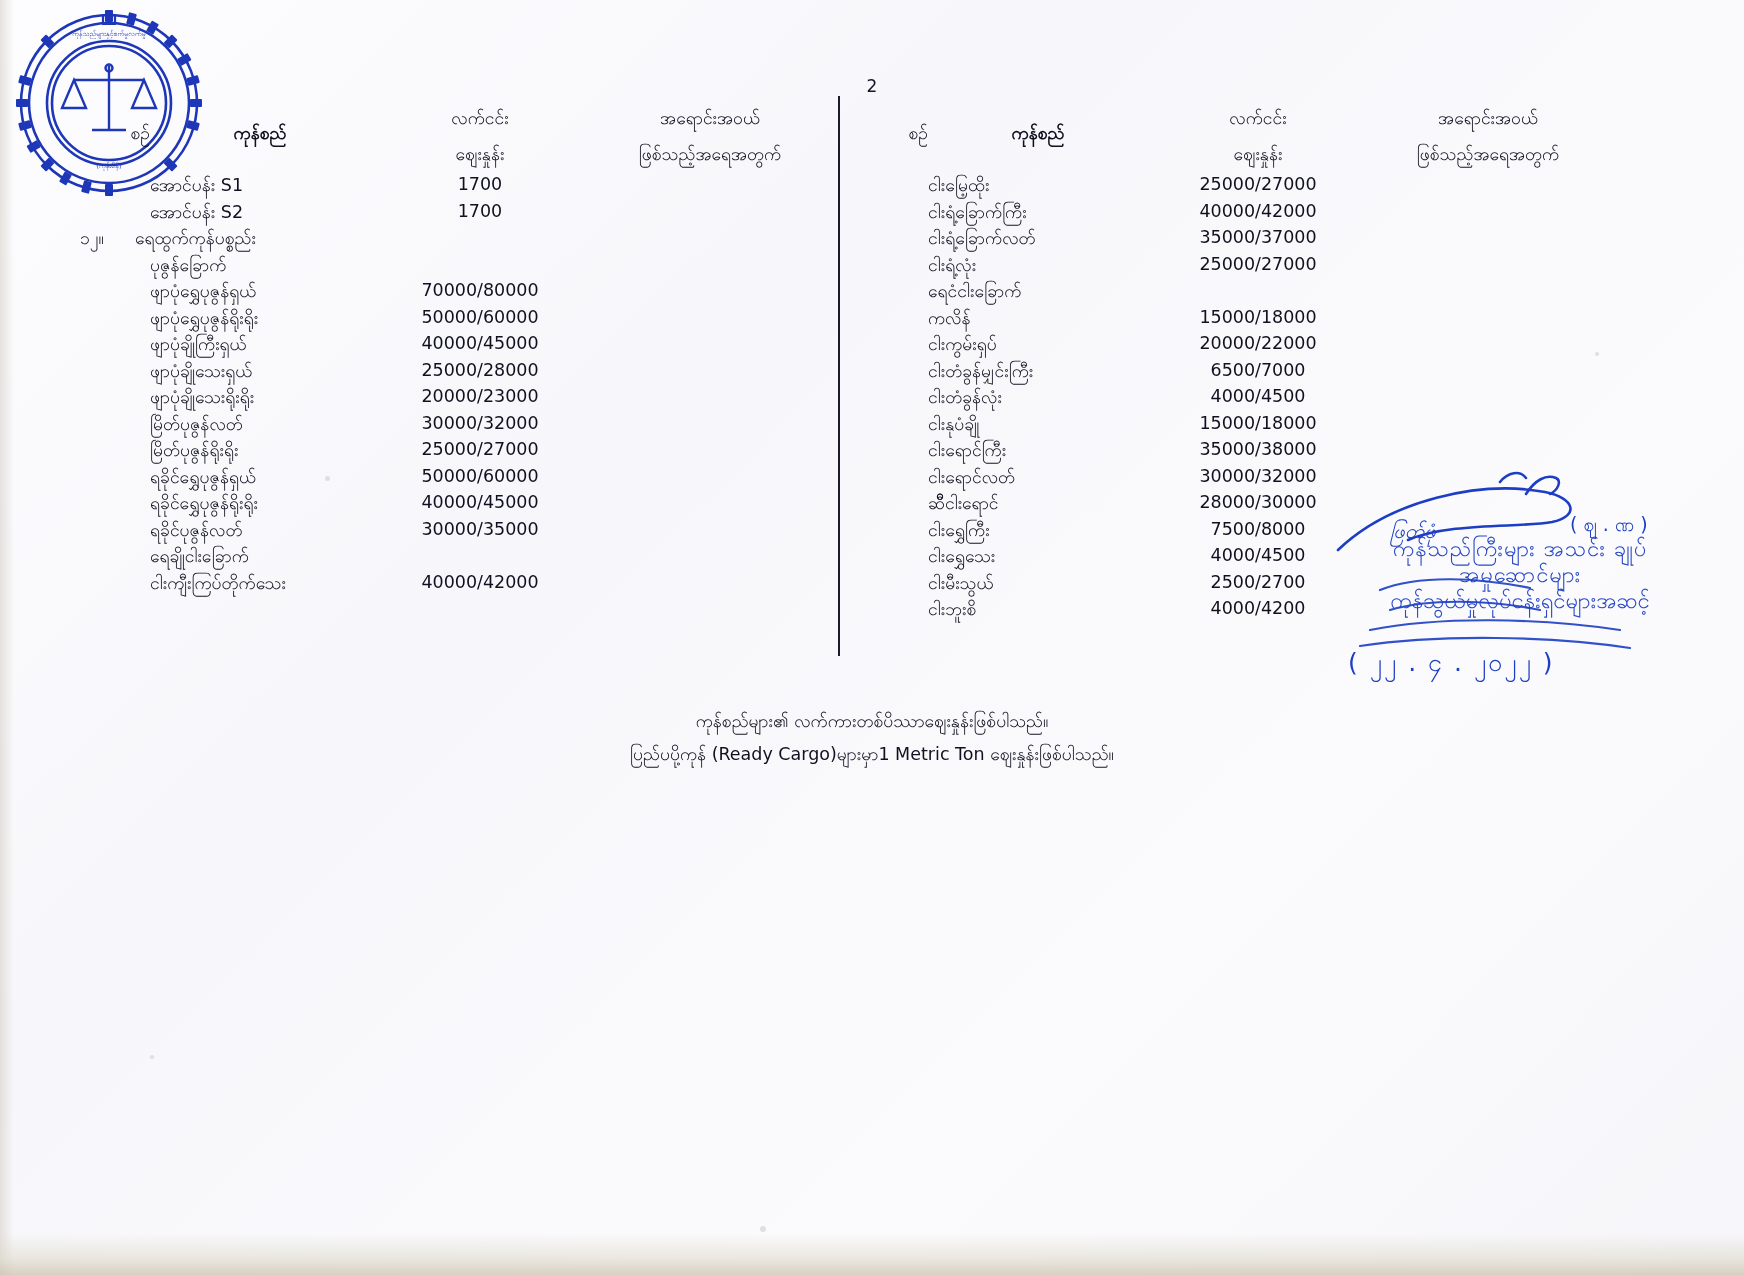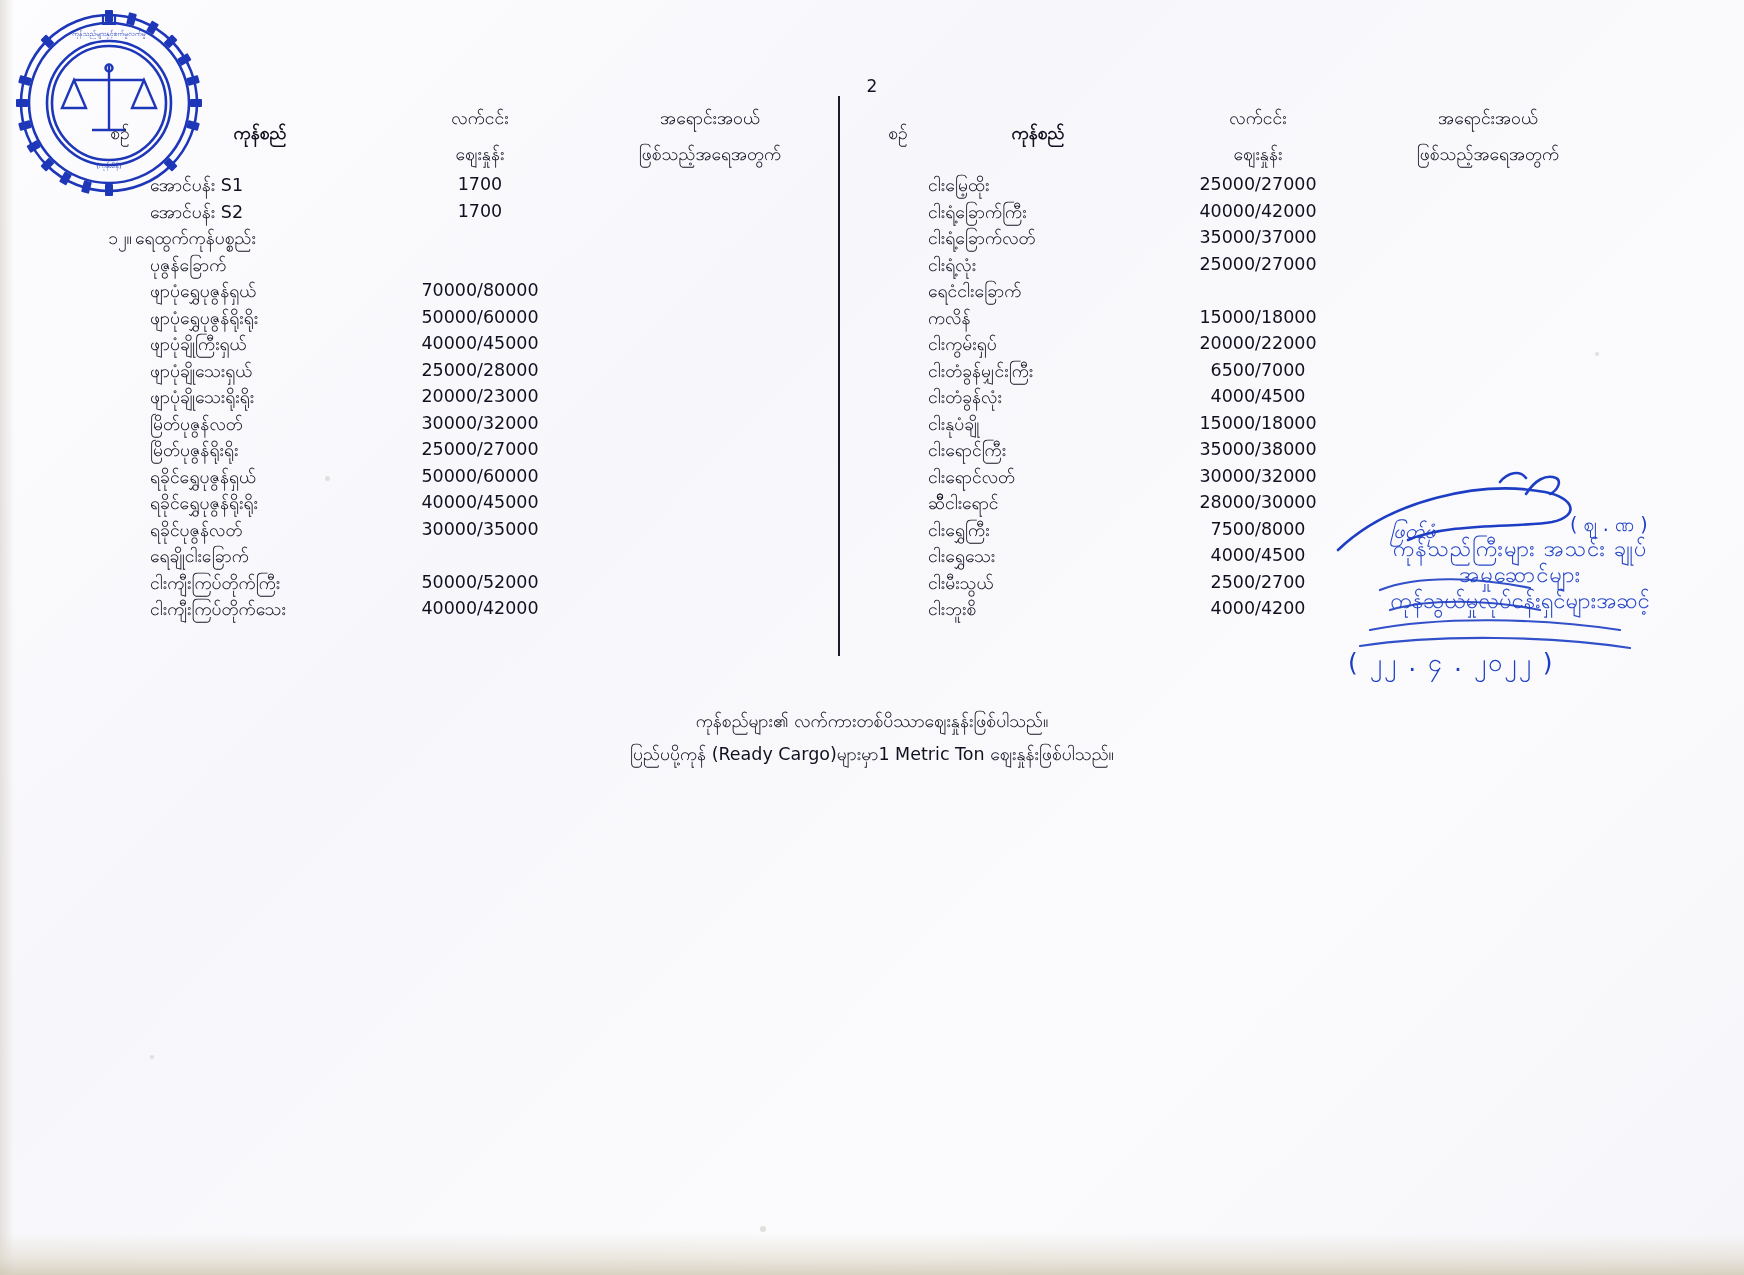--- a/index.html
+++ b/index.html
@@ -71,21 +71,21 @@
 
   .hdr {
     position: relative;
     height: 72px;
   }
   .hdr .h-no {
     position: absolute;
     left: 0;
     top: 22px;
     width: 60px;
-    text-align: center;
+    text-align: right;
     font-size: 17.5px;
   }
   .hdr .h-item {
     position: absolute;
     left: 70px;
     top: 22px;
     width: 200px;
     text-align: center;
     font-size: 17.5px;
     font-weight: bold;
@@ -115,21 +115,21 @@
   .row {
     position: relative;
     height: 26.5px;
     font-size: 17.5px;
     white-space: nowrap;
   }
   .row .c-no {
     position: absolute;
     left: -10px;
     width: 80px;
-    text-align: center;
+    text-align: left;
   }
   .row .c-item {
     position: absolute;
     left: 60px;
     width: 300px;
     text-align: left;
   }
   .row .c-price {
     position: absolute;
     left: 290px;
@@ -383,26 +383,20 @@
           <span class="c-note"></span>
         </div>
         <div class="row">
           <span class="c-no"></span>
           <span class="c-item">ရေချိုငါးခြောက်</span>
           <span class="c-price"></span>
           <span class="c-note"></span>
         </div>
         <div class="row">
           <span class="c-no"></span>
-          <span class="c-item">ငါးကျီးကြပ်တိုက်ကြီး</span>
-          <span class="c-price">50000/52000</span>
-          <span class="c-note"></span>
-        </div>
-        <div class="row">
-          <span class="c-no"></span>
           <span class="c-item">ငါးကျီးကြပ်တိုက်သေး</span>
           <span class="c-price">40000/42000</span>
           <span class="c-note"></span>
         </div>
       </div>
   </div>
 
   <div class="col col-right">
     <div class="hdr">
       <div class="h-no">စဉ်</div>

